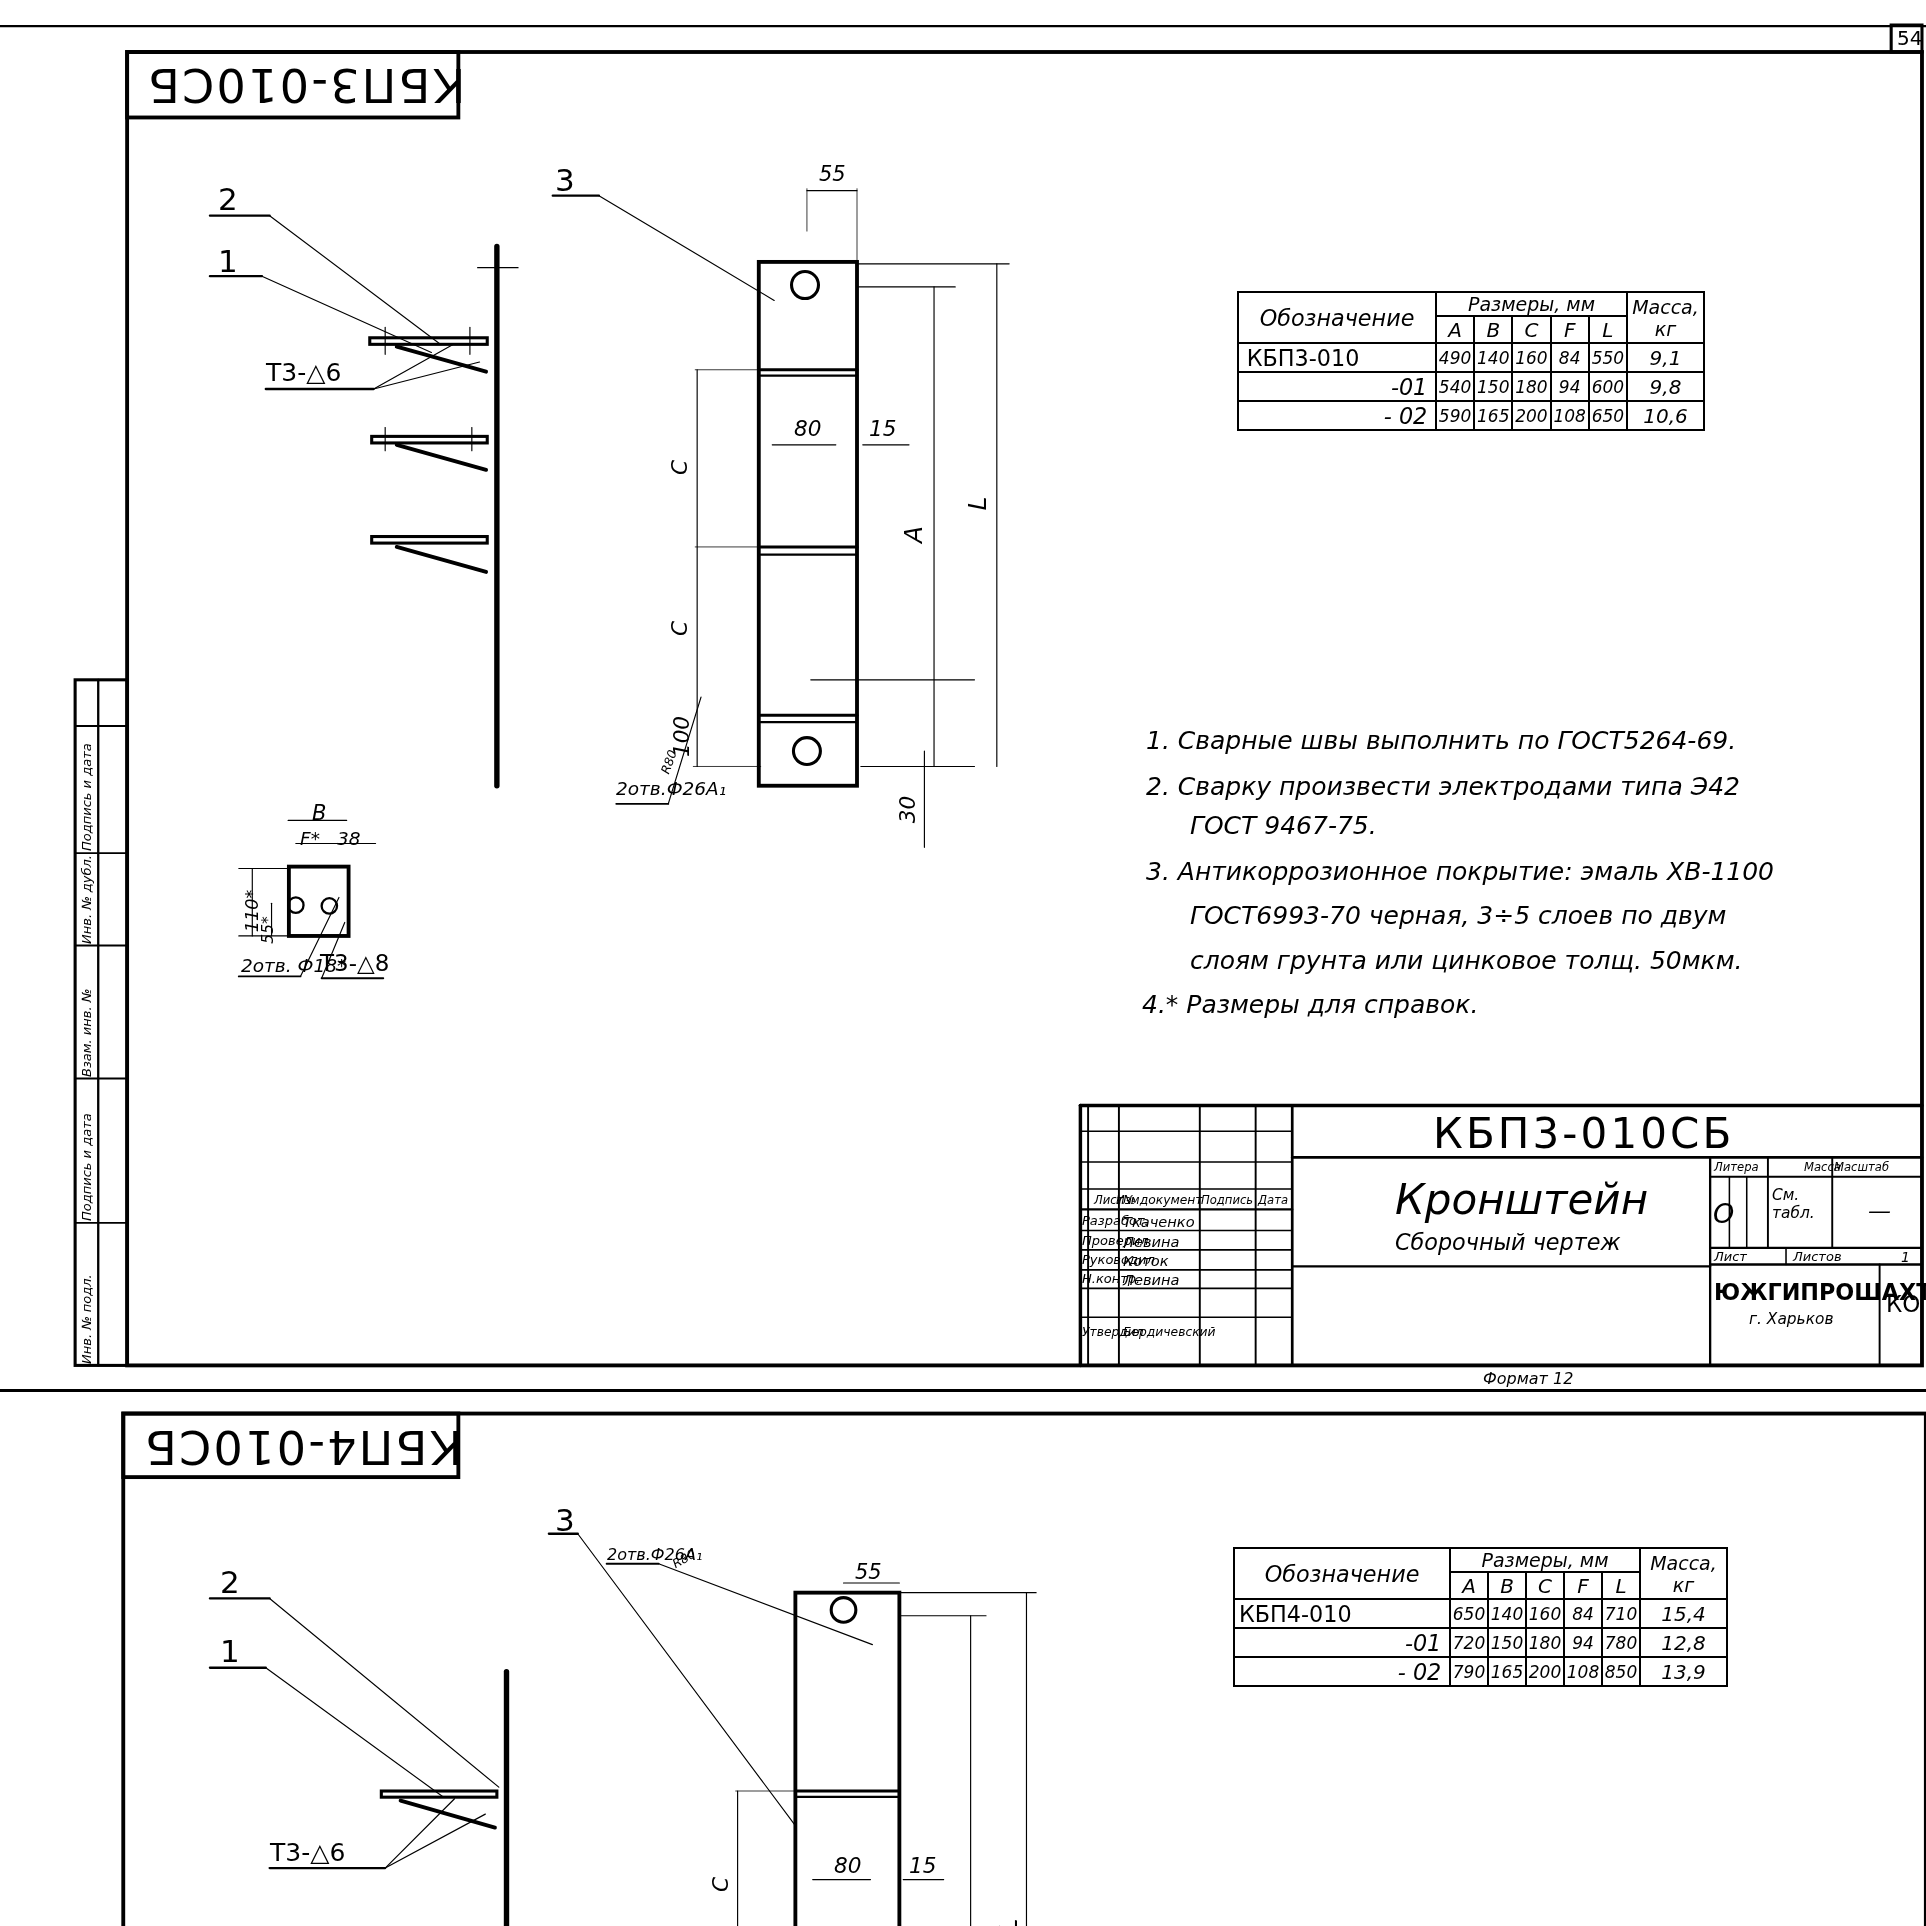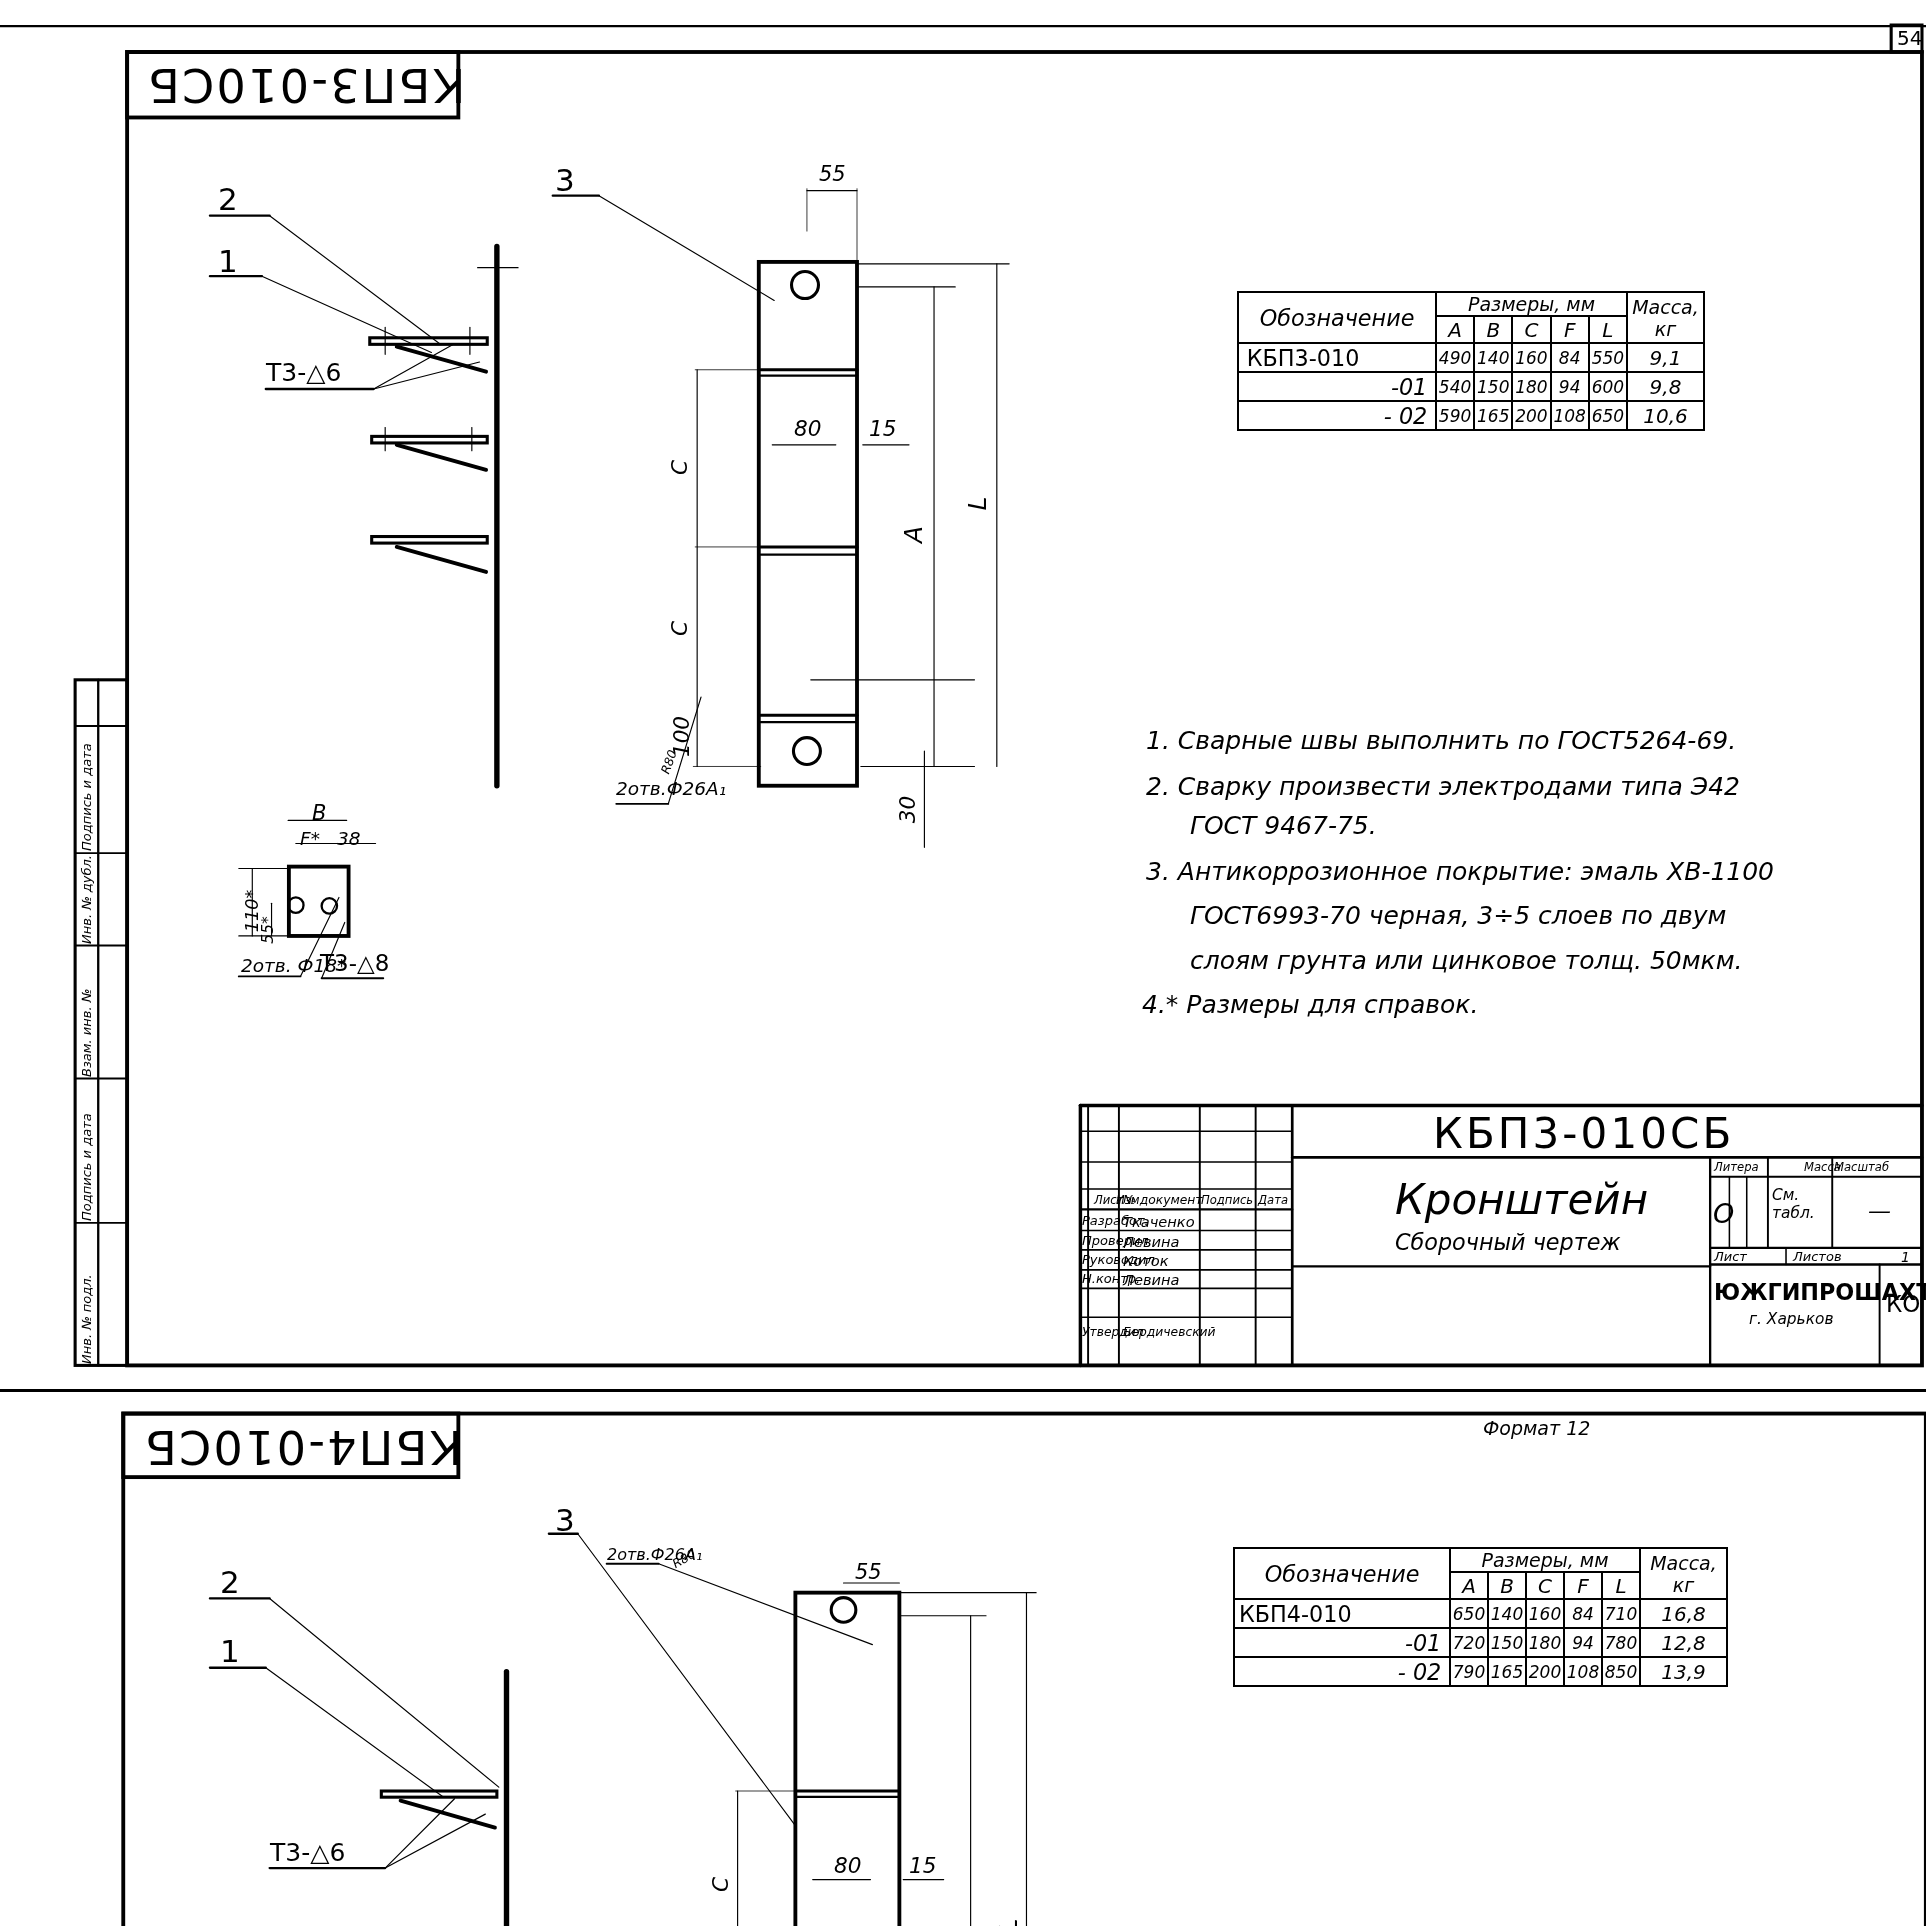--- a/index.html
+++ b/index.html
@@ -366,21 +366,21 @@
     <div class="tbcell" style="left:1834px;top:1160px;font-size:11.6px;">Масштаб</div>
     <div class="tbcell" style="left:1713px;top:1198px;font-size:27px;">О</div>
     <div class="tbcell" style="left:1772px;top:1186px;font-size:15.4px;width:54px;white-space:normal;">См. табл.</div>
     <div class="tbcell" style="left:1868px;top:1198px;font-size:23px;">—</div>
     <div class="tbcell" style="left:1714px;top:1249px;font-size:13px;">Лист</div>
     <div class="tbcell" style="left:1793px;top:1249px;font-size:13px;">Листов</div>
     <div class="tbcell" style="left:1901px;top:1249px;font-size:14px;">1</div>
     <div class="tbcell" style="left:1714px;top:1279px;font-size:22.3px;font-style:normal;font-weight:bold;">ЮЖГИПРОШАХТ</div>
     <div class="tbcell" style="left:1749px;top:1310px;font-size:15.4px;">г. Харьков</div>
     <div class="tbcell" style="left:1886px;top:1291px;font-size:23px;font-style:normal;">КО</div>
-    <div class="tbcell" style="left:1483px;top:1369px;font-size:19px;margin-top:48px;">Формат 12</div>
+    <div class="tbcell" style="left:1483px;top:1369px;font-size:16px;">Формат 12</div>
   </div>
 </section>
 
 <section>
   <div class="t sheet-code mirror" style="left:143px;top:1420px;">КБП4-010СБ</div>
 
   <div class="t" style="left:220px;top:1564px;font-size:31px;font-style:normal;">2</div>
   <div class="t" style="left:220px;top:1633px;font-size:31px;font-style:normal;">1</div>
   <div class="t" style="left:555px;top:1502px;font-size:31px;font-style:normal;">3</div>
   <div class="t" style="left:270px;top:1838px;font-size:25px;font-style:normal;">Т3-△6</div>
@@ -408,21 +408,21 @@
       <td>F</td>
       <td>L</td>
     </tr>
     <tr style="height:29px;font-size:17px;">
       <td style="text-align:left;padding-left:3.9px;font-size:22.3px;font-style:normal;">КБП4-010</td>
       <td>650</td>
       <td>140</td>
       <td>160</td>
       <td>84</td>
       <td>710</td>
-      <td style="font-size:20px;">16,8</td>
+      <td style="font-size:20px;">15,4</td>
     </tr>
     <tr style="height:29px;font-size:17px;">
       <td style="text-align:right;padding-right:7.7px;font-size:22.3px;">-01</td>
       <td>720</td>
       <td>150</td>
       <td>180</td>
       <td>94</td>
       <td>780</td>
       <td style="font-size:20px;">12,8</td>
     </tr>

